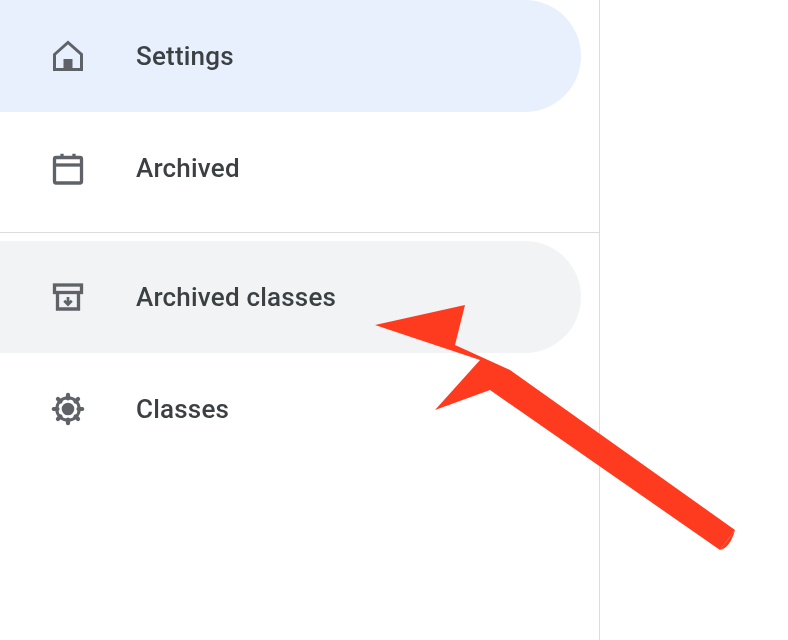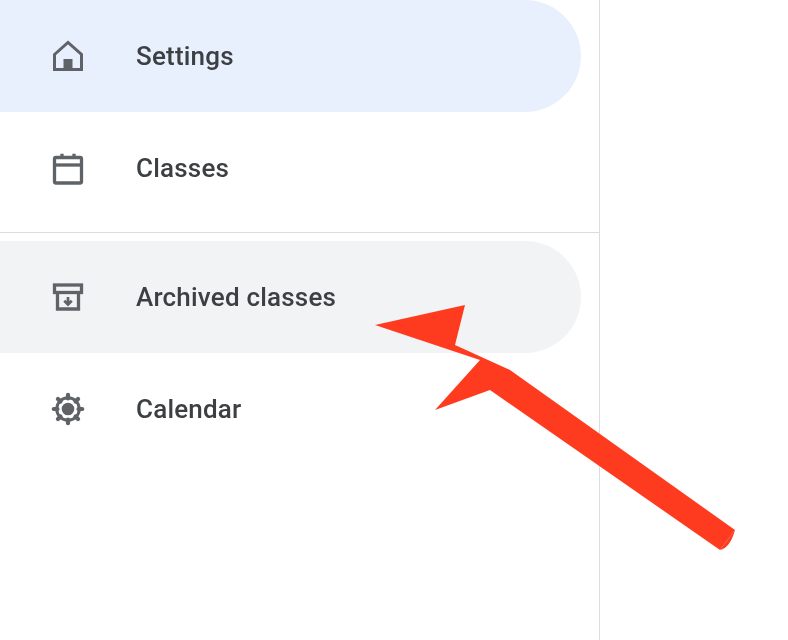--- a/index.html
+++ b/index.html
@@ -90,21 +90,21 @@
 
     <div class="nav-item">
       <span class="nav-icon">
         <svg width="36" height="36" viewBox="0 0 24 24" fill="none" stroke="#5f6368" stroke-width="2.2">
           <rect x="3" y="5" width="18" height="17" rx="1"></rect>
           <line x1="3" y1="10" x2="21" y2="10"></line>
           <line x1="8" y1="2.5" x2="8" y2="6"></line>
           <line x1="16" y1="2.5" x2="16" y2="6"></line>
         </svg>
       </span>
-      <span class="nav-label">Classes</span>
+      <span class="nav-label">Archived</span>
     </div>
   </div>
 
   <div class="divider"></div>
 
   <div class="nav-section">
     <div class="nav-item hovered">
       <span class="nav-icon">
         <svg width="36" height="36" viewBox="0 0 24 24" fill="none" stroke="#5f6368" stroke-width="2.2">
           <rect x="3" y="4" width="18" height="5"></rect>
@@ -116,21 +116,21 @@
     </div>
 
     <div class="nav-item">
       <span class="nav-icon">
         <svg width="36" height="36" viewBox="0 0 24 24" fill="none" stroke="#5f6368" stroke-width="2">
           <circle cx="12" cy="12" r="3.2" fill="#5f6368"></circle>
           <path d="M12 2.5 L12 5 M12 19 L12 21.5 M21.5 12 L19 12 M5 12 L2.5 12 M18.7 5.3 L17 7 M7 17 L5.3 18.7 M18.7 18.7 L17 17 M7 7 L5.3 5.3" stroke-width="2.8" stroke-linecap="round"></path>
           <circle cx="12" cy="12" r="7.5" fill="none" stroke-width="2"></circle>
         </svg>
       </span>
-      <span class="nav-label">Calendar</span>
+      <span class="nav-label">Classes</span>
     </div>
   </div>
 
 </div>
 
 <div class="arrow-annotation">
   <svg width="420" height="300" viewBox="0 0 420 300">
     <path d="M 25 35 
              L 115 15 
              L 105 55 

